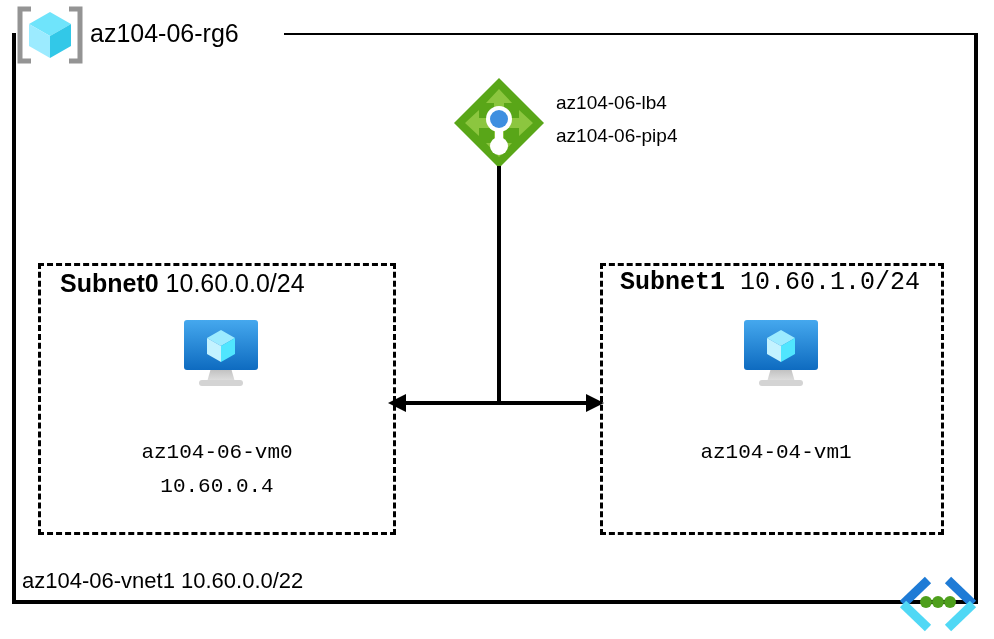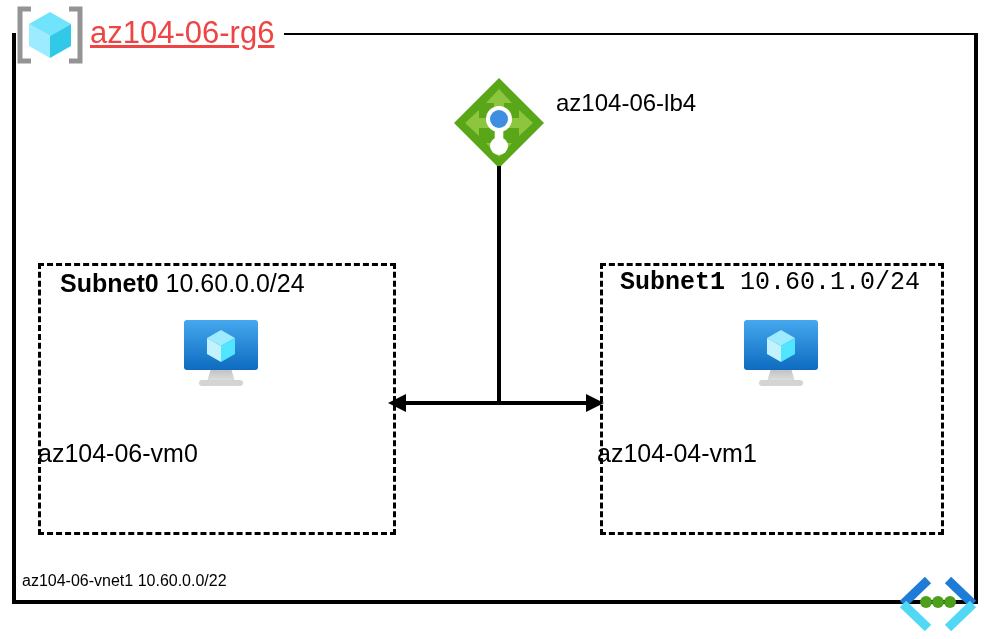--- a/index.html
+++ b/index.html
@@ -42,44 +42,43 @@
     position: absolute;
     left: 14px;
     top: 6px;
     width: 72px;
     height: 58px;
   }
   #rg-label {
     position: absolute;
     left: 90px;
     top: 18px;
-    font-size: 31px;
+    font-size: 25px;
     line-height: 30px;
     white-space: nowrap;
-    color: #ef4444;
-    text-decoration: underline;
+    color: #000000;
   }
 
   
   #vnet-box {
     position: absolute;
     left: 12px;
     top: 33px;
     width: 966px;
     height: 571px;
     border-left: 4px solid #000000;
     border-right: 4px solid #000000;
     border-bottom: 4px solid #000000;
     box-sizing: border-box;
   }
   #vnet-label {
     position: absolute;
     left: 22px;
     top: 568px;
-    font-size: 16px;
+    font-size: 22px;
     line-height: 26px;
     white-space: nowrap;
   }
   #vnet-icon {
     position: absolute;
     left: 894px;
     top: 574px;
     width: 88px;
     height: 60px;
   }
@@ -89,21 +88,21 @@
     position: absolute;
     left: 452px;
     top: 76px;
     width: 94px;
     height: 94px;
   }
   #lb-labels {
     position: absolute;
     left: 556px;
     top: 86px;
-    font-size: 24px;
+    font-size: 19px;
     line-height: 33px;
     white-space: nowrap;
   }
   #lb-stem {
     position: absolute;
     left: 497px;
     top: 166px;
     width: 4px;
     height: 238px;
     background: #000000;
@@ -133,23 +132,24 @@
     position: absolute;
     width: 82px;
     height: 76px;
   }
   #vm0-icon { left: 180px; top: 316px; }
   #vm1-icon { left: 740px; top: 316px; }
 
   .vm-labels {
     position: absolute;
     width: 358px;
-    text-align: left;
-    font-size: 25px;
+    text-align: center;
+    font-size: 21px;
     line-height: 34px;
+    font-family: Liberation Mono, monospace;
   }
   #vm0-labels { left: 38px;  top: 436px; }
   #vm1-labels { left: 597px; top: 436px; }
 
   
   #connector {
     position: absolute;
     left: 388px;
     top: 385px;
     width: 216px;
@@ -194,20 +194,21 @@
 
       <circle cx="47" cy="43" r="13" fill="#ffffff"></circle>
       <rect x="43" y="48" width="8" height="18" fill="#ffffff"></rect>
       <circle cx="47" cy="70" r="9" fill="#ffffff"></circle>
 
       <circle cx="47" cy="43" r="9" fill="#3E8FE0"></circle>
     </svg>
   </div>
   <div id="lb-labels">
     <div>az104-06-lb4</div>
+    <div>az104-06-pip4</div>
   </div>
   <div id="lb-stem"></div>
 
   <div id="subnet0-box" class="subnet-box"></div>
   <div id="subnet0-title" class="subnet-title">
     <span class="name">Subnet0</span>
     <span class="cidr">10.60.0.0/24</span>
   </div>
   <div id="vm0-icon" class="vm-icon">
     <svg width="82" height="76" viewBox="0 0 82 76" xmlns="http://www.w3.org/2000/svg">
@@ -227,20 +228,21 @@
 
       <rect x="4" y="4" width="74" height="50" rx="3" fill="url(#vmgrad0)"></rect>
 
       <path d="M41 14 L55 22 L41 30 L27 22 Z" fill="#9CEBFF"></path>
       <path d="M27 22 L41 30 L41 46 L27 38 Z" fill="#C3F2FF"></path>
       <path d="M55 22 L55 38 L41 46 L41 30 Z" fill="#50E6FF"></path>
     </svg>
   </div>
   <div id="vm0-labels" class="vm-labels">
     <div>az104-06-vm0</div>
+    <div>10.60.0.4</div>
   </div>
 
   <div id="subnet1-box" class="subnet-box"></div>
   <div id="subnet1-title" class="subnet-title">
     <span class="name">Subnet1</span>
     <span class="cidr">10.60.1.0/24</span>
   </div>
   <div id="vm1-icon" class="vm-icon">
     <svg width="82" height="76" viewBox="0 0 82 76" xmlns="http://www.w3.org/2000/svg">
       <defs>

